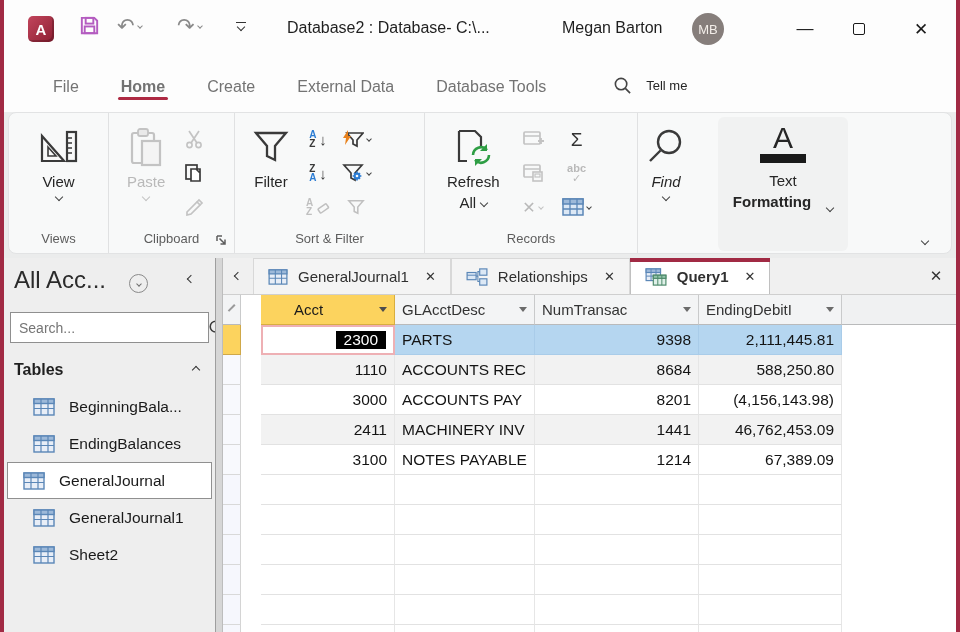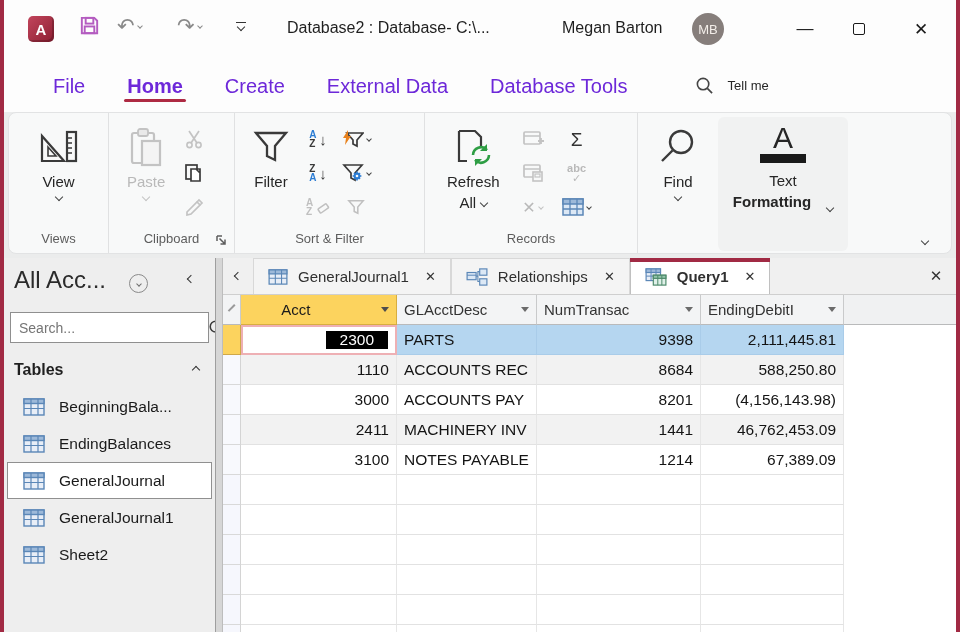--- a/index.html
+++ b/index.html
@@ -25,21 +25,21 @@
   .qat-btn { position:absolute; top:14px; display:flex; align-items:center; gap:3px; color:#8a8a8a; }
   .title-text { position:absolute; left:283px; top:19px; font-size:16px; color:#1f1f1f; white-space:nowrap; }
   .user-name { position:absolute; left:558px; top:19px; font-size:16px; color:#1f1f1f; }
   .avatar { position:absolute; left:688px; top:13px; width:32px; height:32px; border-radius:50%;
     background:#867e7b; color:#f3eee9; font-size:13px; display:flex; align-items:center; justify-content:center; }
   .win-btn { position:absolute; top:12px; width:46px; height:34px; display:flex; align-items:center; justify-content:center; color:#1a1a1a; font-size:17px; }
   .max-box { width:12px; height:12px; border:1.4px solid #1a1a1a; border-radius:2px; }
 
   
   .menubar { position:absolute; left:4px; right:4px; top:58px; height:54px; background:#fdfdfd; display:flex; align-items:center; padding-left:28px; }
-  .menu-tab { font-size:20px; color:#6d28d9; padding:14px 21px 11px 21px; position:relative; }
+  .menu-tab { font-size:16px; color:#737373; padding:14px 21px 11px 21px; position:relative; }
   .menu-tab.active { font-weight:bold; }
   .menu-tab.active::after { content:""; position:absolute; left:18px; right:18px; bottom:7px; height:3px; background:#ae2a43; border-radius:2px; }
   .tellme { display:flex; align-items:center; gap:14px; margin-left:46px; font-size:13px; color:#262626; }
 
   
   .ribbon { position:absolute; left:4px; right:4px; top:112px; height:146px; background:#ebecec; }
   .ribbon-card { position:absolute; left:4px; right:4px; top:0; height:142px; background:#f8f9f9; border:1px solid #e2e3e4; border-radius:8px; display:flex; }
   .grp { position:relative; height:100%; display:flex; align-items:flex-start; padding-top:9px; }
   .grp.sep { border-right:1px solid #e0e1e2; }
   .grp-label { position:absolute; bottom:7px; left:0; right:0; text-align:center; font-size:13px; color:#5d5d5d; }
@@ -65,21 +65,21 @@
   
   .content { position:absolute; left:4px; right:4px; top:258px; bottom:0;border-radius:9px; }
   .sidebar { position:absolute; left:0; top:0; bottom:0; width:211px; background:#eeeeee; }
   .sb-title { position:absolute; left:10px; top:8px; font-size:24px; color:#2b2b2b; white-space:nowrap; }
   .sb-dd-circle { position:absolute; left:125px; top:16px; width:19px; height:19px; border-radius:50%; border:1.4px solid #8a8a8a; color:#6f6f6f; display:flex; align-items:center; justify-content:center; }
   .sb-shutter { position:absolute; left:184px; top:18px; color:#333; }
   .sb-search { position:absolute; left:6px; right:6px; top:54px; height:31px; background:#fff; border:1px solid #8f8f8f; display:flex; align-items:center; }
   .sb-search input { flex:1; border:none; outline:none; font-size:14px; color:#333; padding:0 8px; font-family:inherit; background:transparent; }
   .sb-section { position:absolute; left:10px; right:10px; top:96px; height:32px; display:flex; align-items:center; justify-content:space-between; font-size:16px; font-weight:bold; color:#1f1f1f; }
   .sb-items { position:absolute; left:0; right:0; top:130px; }
-  .sb-item { height:37px; display:flex; align-items:center; gap:14px; padding-left:18px; font-size:15.5px; color:#1a1a1a; border:1px solid transparent; }
+  .sb-item { height:37px; display:flex; align-items:center; gap:14px; padding-left:28px; font-size:15.5px; color:#1a1a1a; border:1px solid transparent; }
   .sb-item.selected { background:#ffffff; border-color:#909090; margin:0 3px; padding-left:15px; }
 
   .splitter { position:absolute; left:211px; top:0; bottom:0; width:8px; background:#d6d6d6; border-left:1px solid #9e9e9e; border-right:1px solid #bdbdbd; }
 
   .main { position:absolute; left:219px; right:0; top:0; bottom:0; background:#ffffff; }
   
   .tabbar { position:absolute; left:0; right:0; top:0; height:37px; background:#f0f0f0; border-bottom:1px solid #cfcfcf; display:flex; align-items:stretch; }
   .tab-scroll { width:30px; display:flex; align-items:center; justify-content:center; color:#333; }
   .doc-tab { display:flex; align-items:center; gap:10px; padding:0 14px; font-size:15px; color:#303030; border:1px solid #d8d8d8; border-bottom:none; background:#f4f4f4; position:relative; }
   .doc-tab .tab-x { font-size:13px; color:#333; margin-left:6px; }
@@ -97,28 +97,28 @@
   .hc.gold { background:#fcd35e; border-color:#d8ae3f; color:#1a1a1a; justify-content:center; }
   .dd { width:0; height:0; border-left:4px solid transparent; border-right:4px solid transparent; border-top:5px solid #6b6b6b; margin-left:auto; flex:none; }
   .hc.gold .dd { border-top-color:#4d4d4d; }
   .hfill { flex:1; background:#f0f1f2; border-bottom:1px solid #b9babb; }
 
   .dc { border-right:1px solid #e6e6e6; border-bottom:1px solid #e2e2e2; font-size:15.5px; color:#141414;
         display:flex; align-items:center; padding:0 7px; white-space:nowrap; overflow:hidden; }
   .dc.num { justify-content:flex-end; }
   .rowsel { width:18px; background:#f8f9fd; border-right:1px solid #d4d4d4; border-bottom:1px solid #d9d9d9; flex:none; }
   .rowsel.cur { background:#fcd35e; border-color:#cfa849; }
-  .w-acct { width:156px; flex:none; }
+  .w-acct { width:134px; flex:none;margin-left:20px; }
   .w-desc { width:140px; flex:none; }
   .w-num  { width:164px; flex:none; }
   .w-end  { width:143px; flex:none; }
   .drow.selrow .dc { background:#b5d6f0; border-color:#a9cce9; }
   .drow.alt .dc { background:#f2f2f2; }
   .cell-edit { background:#ffffff !important; border:2px solid #eeb0b4 !important; }
-  .hl-val { background:#000; color:#fff; padding:0 14px; }
+  .hl-val { background:#000; color:#fff; padding:0 8px; }
   .dfill { flex:1; }
 
   
   svg.ic { flex:none; }
 </style>
 </head>
 <body>
 
 <div class="frame-edge frame-left"></div>
 <div class="frame-edge frame-right"></div>
@@ -353,21 +353,21 @@
             <rect x="1" y="1" width="20" height="16" fill="#dce8f5" stroke="#5b87b7" stroke-width="1.5"></rect>
             <rect x="1" y="1" width="20" height="5" fill="#9db9d9" stroke="#5b87b7" stroke-width="1.5"></rect>
             <path d="M1 11 h20 M8 1 v16 M15 1 v16" stroke="#5b87b7" stroke-width="1.3"></path>
           </svg>
           <span class="chev sm d" style="color:#444;"></span>
         </div>
       </div>
       <div class="grp-label">Records</div>
     </div>
 
-    <div class="grp" style="width:80px;justify-content:center;">
+    <div class="grp" style="width:80px;justify-content:flex-start;font-style:italic;">
       <div class="bigbtn">
         <div class="icon-slot">
           <svg class="ic" width="40" height="40" viewBox="0 0 40 40">
             <circle cx="23" cy="15" r="11" fill="none" stroke="#3a3a3a" stroke-width="2.4"></circle>
             <line x1="14.5" y1="23.5" x2="4" y2="34" stroke="#3a3a3a" stroke-width="2.4"></line>
           </svg>
         </div>
         <span class="blabel">Find</span>
         <span class="chev d" style="color:#444;"></span>
       </div>

